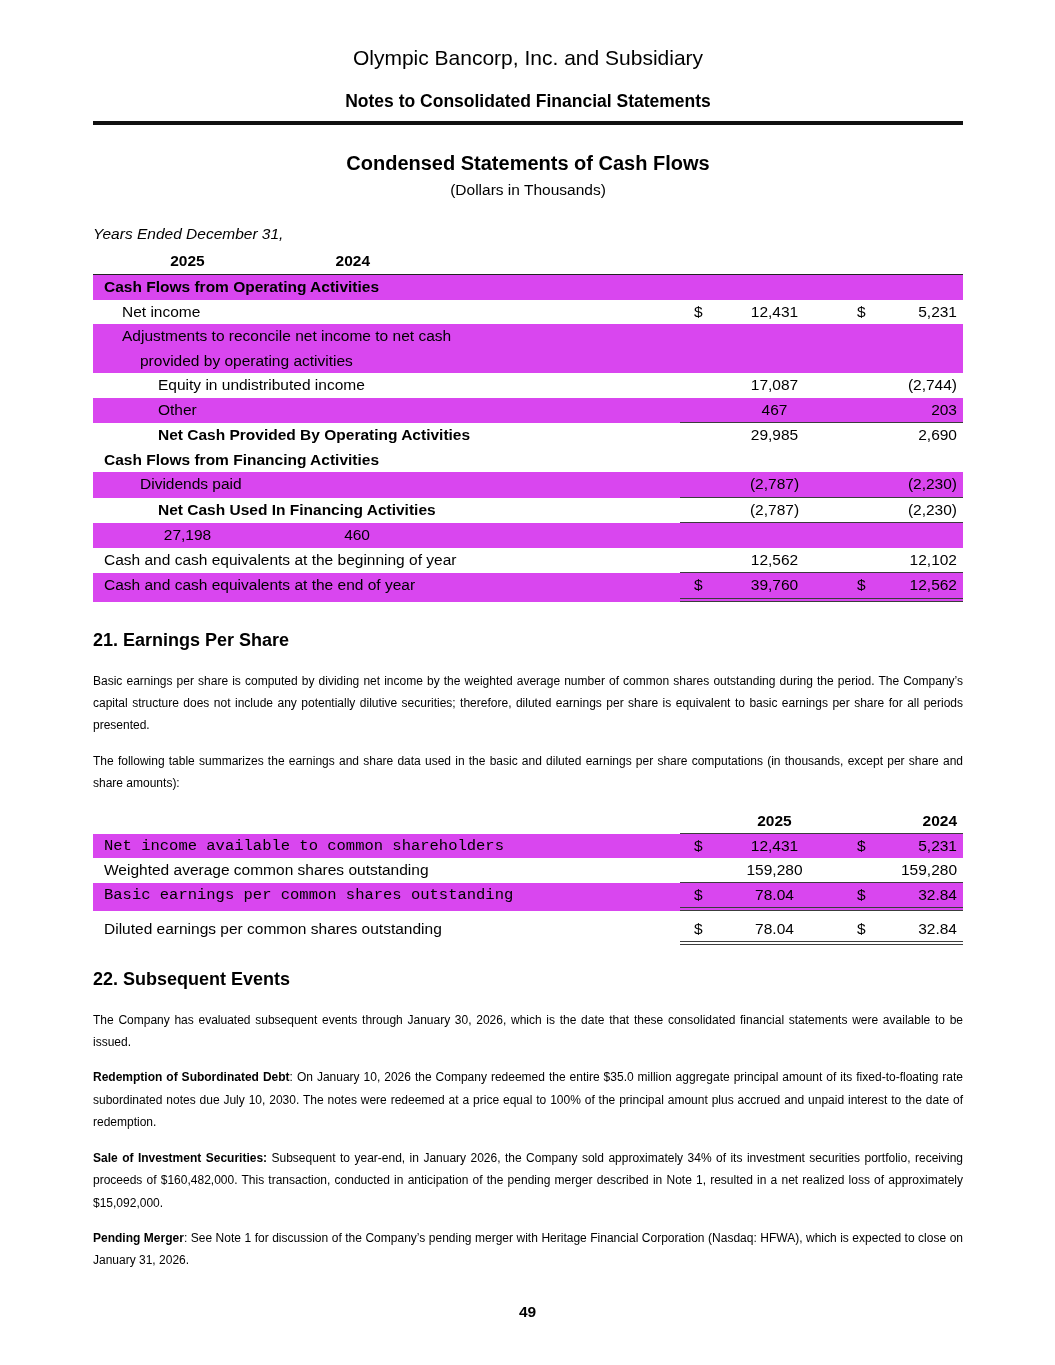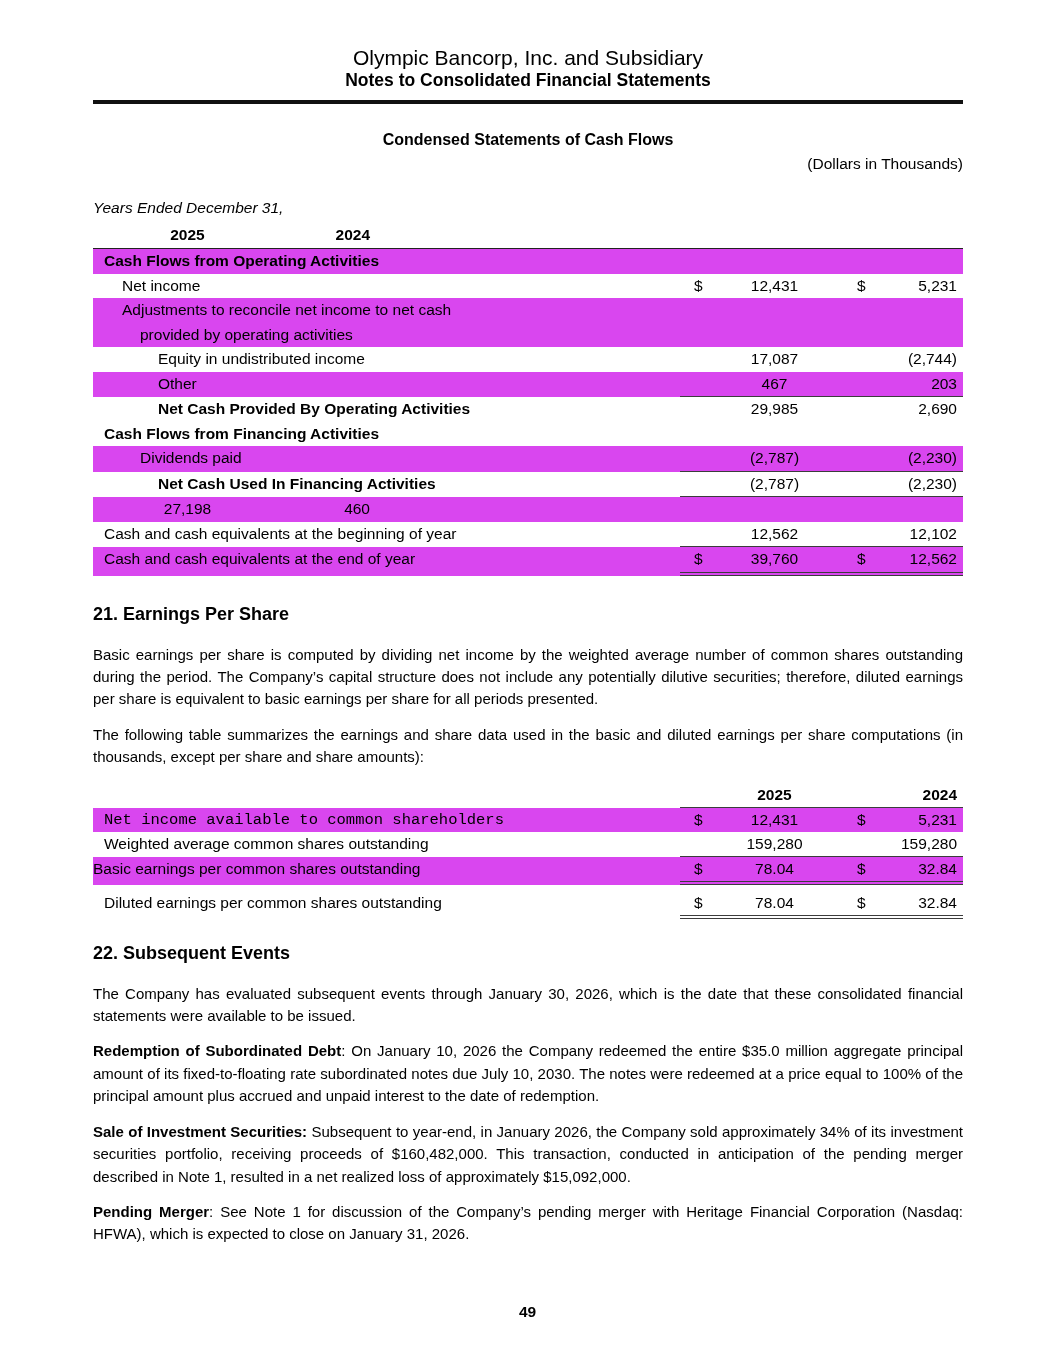--- a/index.html
+++ b/index.html
@@ -3,24 +3,24 @@
 <meta charset="utf-8">
 <style>
   html,body{margin:0;padding:0;background:#888;}
   .page{
     width:1055px;height:1365px;background:#ffffff;margin:0 auto;
     font-family:"Liberation Sans","DejaVu Sans",sans-serif;color:#000;
     position:relative;box-sizing:border-box;padding:46px 92px 0 93px;
     overflow:hidden;
   }
   .doc-title{font-size:21px;font-weight:normal;text-align:center;line-height:1.15;}
-  .doc-subtitle{font-size:17.5px;font-weight:bold;text-align:center;}
+  .doc-subtitle{font-size:17.5px;font-weight:bold;text-align:center;margin-top:21px;}
   .thick-rule{height:4px;background:#111;margin-top:9px;}
-  .tbl-title{font-size:16px;font-weight:bold;text-align:center;margin-top:27px;}
-  .tbl-subtitle{font-size:15.5px;text-align:right;margin-top:6px;}
+  .tbl-title{font-size:20px;font-weight:bold;text-align:center;margin-top:27px;}
+  .tbl-subtitle{font-size:15.5px;text-align:center;margin-top:6px;}
 
   
   .fintable{margin-top:21px;font-size:15.5px;}
   .frow{display:flex;}
   .frow.shaded{background:#d946ef;}
   .frow.gap-before{margin-top:6px;}
   .flabel{flex:1;line-height:24.5px;}
   .flabel.bold{font-weight:bold;}
   .flabel.italic{font-style:italic;}
   .nums{width:283px;display:flex;align-items:flex-end;line-height:24.5px;}
@@ -31,21 +31,21 @@
   .nums.line-single{border-bottom:1.5px solid #3c3c3c;}
   .nums.line-double{border-bottom:4px double #3c3c3c;}
   .nums .bold{font-weight:bold;}
   .header-row{border-bottom:1.5px solid #222;flex-direction:column;}
   .header-row .flabel,.header-row .nums{line-height:27px;}
   .eps-header .nums{border-bottom:1.5px solid #3c3c3c;}
   .eps .flabel,.eps .nums{line-height:24px;}
 
   
   .section-heading{font-size:18px;font-weight:bold;margin-top:28px;}
-  .para{font-size:15px;line-height:22.4px;text-align:justify;margin:19px 0 0 0;}
+  .para{font-size:12px;line-height:22.4px;text-align:justify;margin:19px 0 0 0;}
   .para.tight{margin-top:13px;}
   .para b{font-weight:bold;}
   .page-number{position:absolute;left:0;right:0;bottom:44px;text-align:center;
     font-size:15.5px;font-weight:bold;}
 </style>
 </head>
 <body>
 
 <div class="page">
 
@@ -231,21 +231,21 @@
             <div>Weighted average common shares outstanding</div>
           </div>
           <div class="nums line-single">
             <span class="d1"></span>
             <span class="v1">159,280</span>
             <span class="d2"></span>
             <span class="v2">159,280</span>
           </div>
         </div>
         <div class="frow shaded">
-          <div class="flabel" style="padding-left: 0;">
+          <div class="flabel" style="padding-left: 11px; font-family: Liberation Mono, monospace;">
             <div>Basic earnings per common shares outstanding</div>
           </div>
           <div class="nums line-double">
             <span class="d1">$</span>
             <span class="v1">78.04</span>
             <span class="d2">$</span>
             <span class="v2">32.84</span>
           </div>
         </div>
         <div class="frow gap-before">

